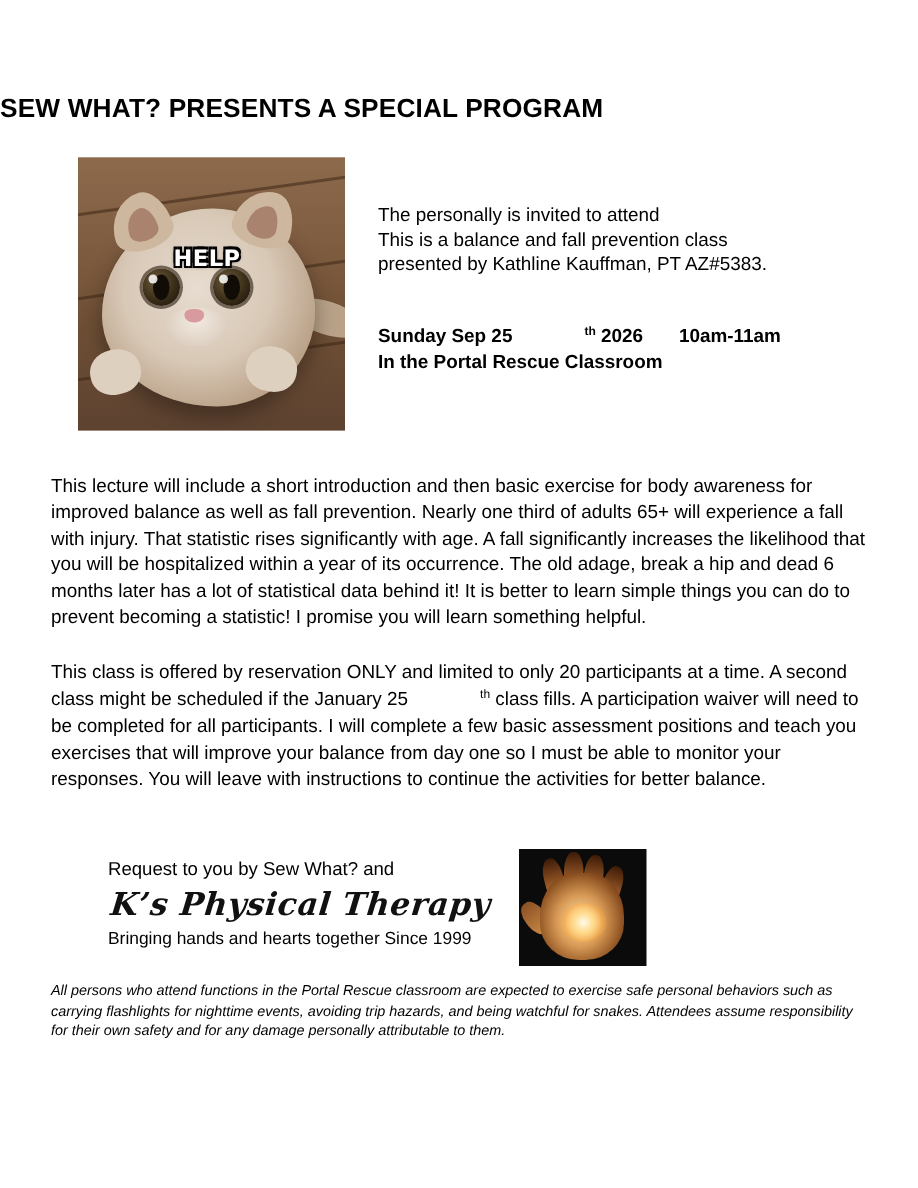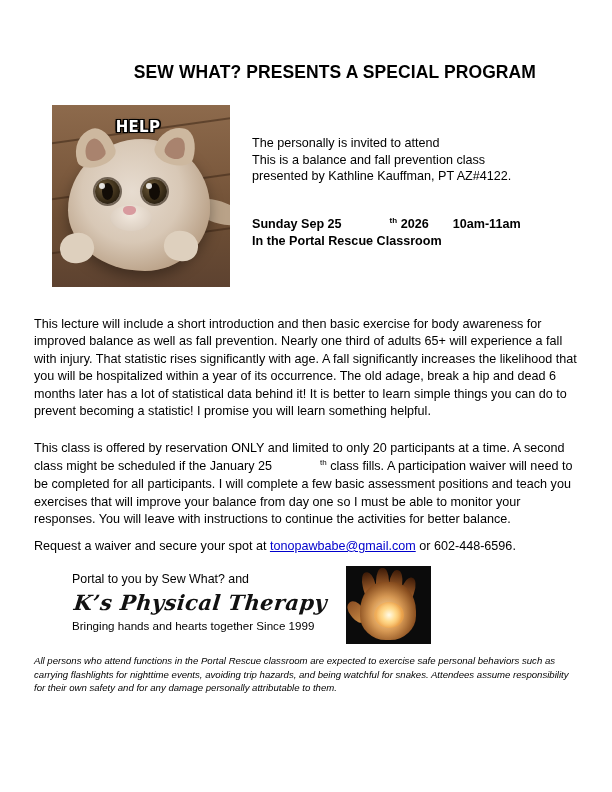--- a/index.html
+++ b/index.html
@@ -18,21 +18,21 @@
   .page {
     position: absolute;
     inset: 0;
     padding: 0;
   }
   .title {
     position: absolute;
     top: 62px;
     left: 0;
     width: 536px;
-    text-align: right;
+    text-align: left;
     font-size: 17.5px;
     font-weight: bold;
     letter-spacing: 0.1px;
   }
 
   
   .meme {
     position: absolute;
     left: 52px;
     top: 105px;
@@ -152,20 +152,21 @@
     text-align: center;
     color: #ffffff;
     font-family: "DejaVu Sans", sans-serif;
     font-weight: bold;
     text-transform: uppercase;
     letter-spacing: 0.3px;
     text-shadow:
       -1.4px -1.4px 0 #000, 1.4px -1.4px 0 #000,
       -1.4px 1.4px 0 #000, 1.4px 1.4px 0 #000,
       0 0 3px #000;
+    margin-top: 45px;
   }
   .meme-text.top {
     top: 13px;
     left: 56px;
     width: 60px;
     font-size: 15px;
   }
   .meme-text.bottom {
     bottom: 22px;
     font-size: 14.5px;
@@ -318,41 +319,38 @@
     <div class="muzzle"></div>
     <div class="nose"></div>
     <div class="paw l"></div>
     <div class="paw r"></div>
     <div class="meme-text top">HELP</div>
   </div>
 
   <div class="invite">
     <div>The personally is invited to attend</div>
     <div>This is a balance and fall prevention class</div>
-    <div>presented by Kathline Kauffman, PT AZ#4122.</div>
+    <div>presented by Kathline Kauffman, PT AZ#5383.</div>
   </div>
 
   <div class="when">
     <div>
       <span>Sunday Sep 25</span><sup>th</sup><span> 2026</span><span class="sp"></span><span>10am-11am</span>
     </div>
     <div>In the Portal Rescue Classroom</div>
   </div>
 
   <div class="para p1">This lecture will include a short introduction and then basic exercise for body awareness for improved balance as well as fall prevention.  Nearly one third of adults 65+ will experience a fall with injury.  That statistic rises significantly with age.  A fall significantly increases the likelihood that you will be hospitalized within a year of its occurrence.  The old adage, break a hip and dead 6 months later has a lot of statistical data behind it!  It is better to learn simple things you can do to prevent becoming a statistic!  I promise you will learn something helpful.</div>
 
   <div class="para p2">
     <span>This class is offered by reservation ONLY and limited to only 20 participants at a time.  A second class might be scheduled if the January 25</span><sup>th</sup><span> class fills.  A participation waiver will need to be completed for all participants.  I will complete a few basic assessment positions and teach you exercises that will improve your balance from day one so I must be able to monitor your responses.  You will leave with instructions to continue the activities for better balance.</span>
   </div>
 
-  <div class="para p3">
-    <span>Request a waiver and secure your spot at </span><a href="#" class="email">tonopawbabe@gmail.com</a><span> or </span><span>602-448-6596</span><span>.</span>
-  </div>
-
-  <div class="brought">Portal to you by Sew What? and</div>
+
+  <div class="brought">Request to you by Sew What? and</div>
   <div class="script">K’s Physical Therapy</div>
   <div class="tagline">Bringing hands and hearts together Since 1999</div>
 
   <div class="handimg">
     <div class="finger f1"></div>
     <div class="finger f2"></div>
     <div class="finger f3"></div>
     <div class="finger f4"></div>
     <div class="thumb"></div>
     <div class="palm"></div>

